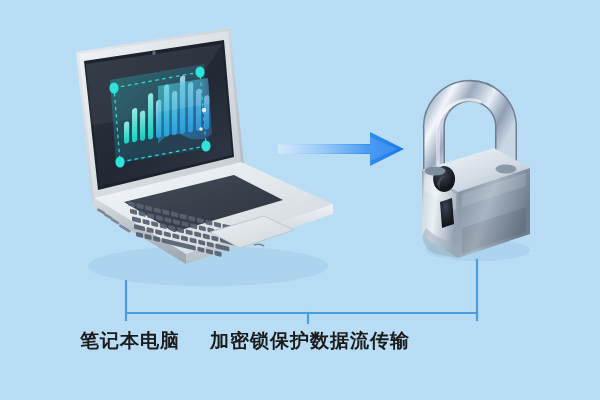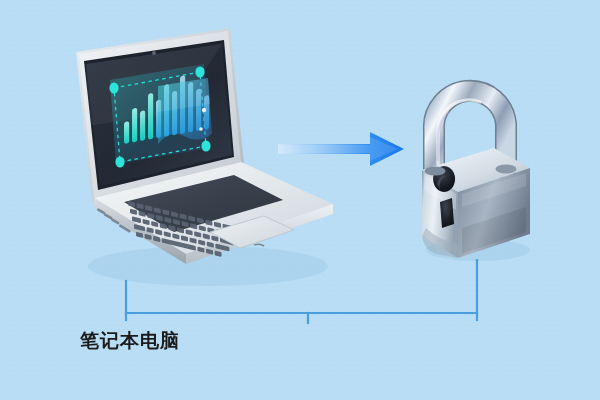--- a/index.html
+++ b/index.html
@@ -367,15 +367,16 @@
 
         <line x1="308" y1="63" x2="308" y2="73"></line>
 
         <line x1="477" y1="10" x2="477" y2="70"></line>
       </g>
     </svg>
   </div>
 
   <div id="captions">
     <div class="cap c1">笔记本电脑</div>
+    <div class="cap c2">加密锁保护数据流传输</div>
   </div>
 
 </div>
 
 </body></html>

